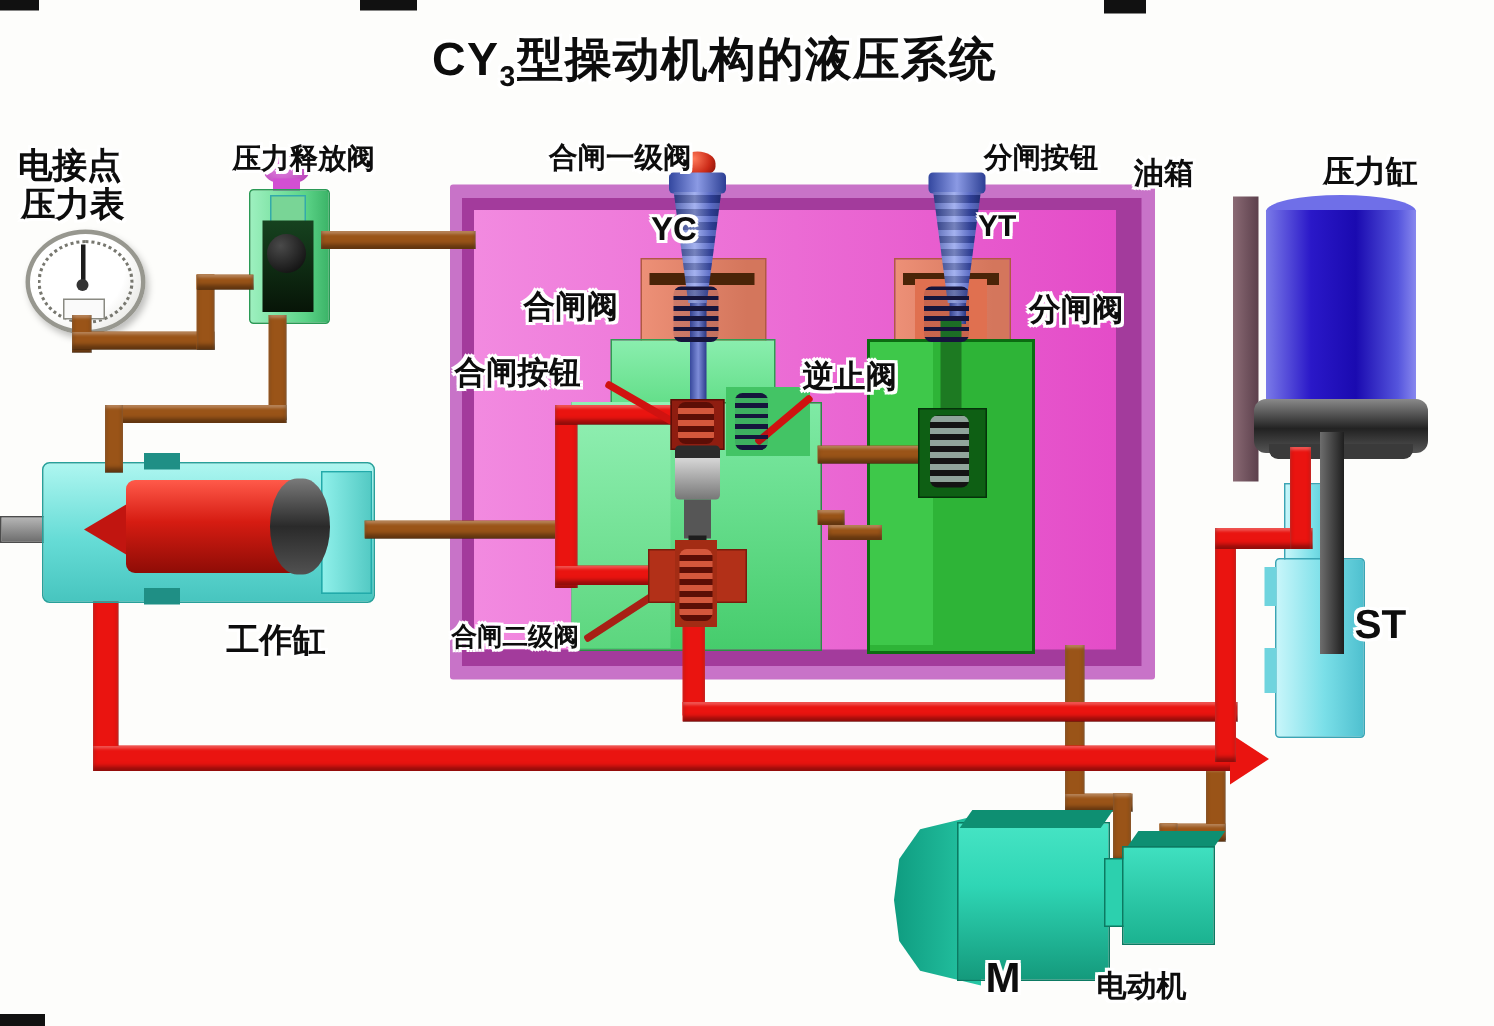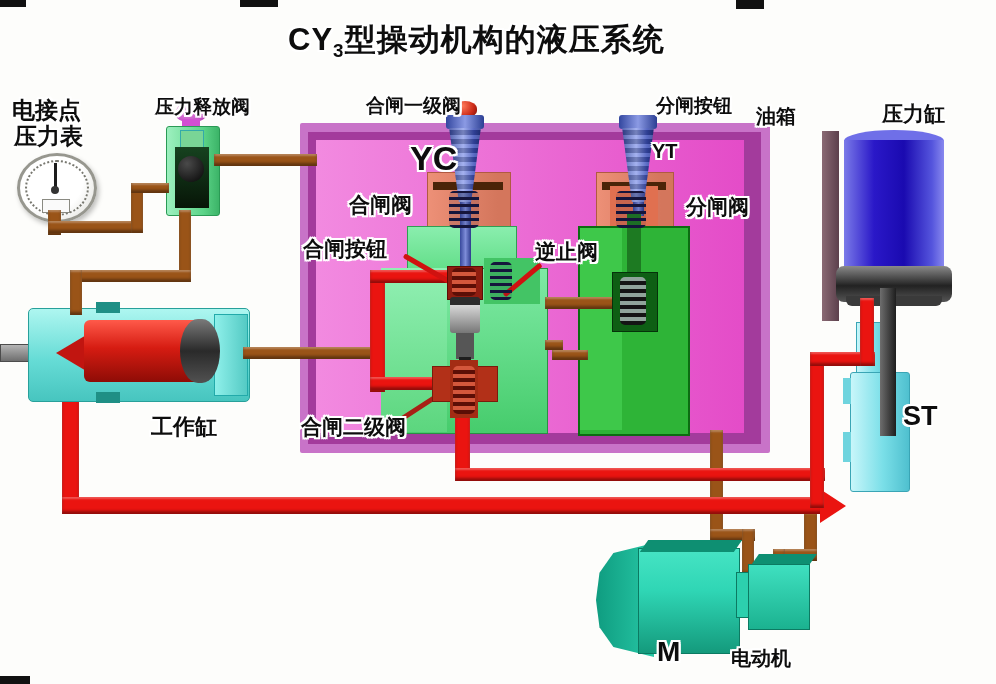--- a/index.html
+++ b/index.html
@@ -151,29 +151,29 @@
   <div class="abs" style="left:638px;top:548px;width:100px;height:104px;background:linear-gradient(180deg,#46e4c4,var(--motor-teal,#2fd6b5) 40%,#149a7c);border:1px solid #0c7a62;"></div>
   <div class="abs" style="left:644px;top:540px;width:94px;height:12px;background:#0e8f72;transform:skewX(-35deg);"></div>
   <div class="abs" style="left:736px;top:572px;width:14px;height:44px;background:#2cd0ae;border:1px solid #0c7a62;"></div>
   <div class="abs" style="left:754px;top:554px;width:58px;height:14px;background:#0e8f72;transform:skewX(-35deg);"></div>
   <div class="abs" style="left:748px;top:564px;width:60px;height:64px;background:linear-gradient(180deg,#3fe0c0,#1bb290);border:1px solid #0c7a62;"></div>
 
   <div class="lbl" style="left:12px;top:98px;font-size:23px;">电接点</div>
   <div class="lbl" style="left:14px;top:124px;font-size:23px;">压力表</div>
   <div class="lbl" style="left:155px;top:97px;font-size:19px;">压力释放阀</div>
   <div class="lbl" style="left:366px;top:96px;font-size:19px;">合闸一级阀</div>
-  <div class="lbl" style="left:410px;top:141px;font-size:34px;">YC</div>
+  <div class="lbl" style="left:434px;top:141px;font-size:22px;">YC</div>
   <div class="lbl" style="left:656px;top:96px;font-size:19px;">分闸按钮</div>
   <div class="lbl" style="left:652px;top:141px;font-size:20px;">YT</div>
   <div class="lbl" style="left:756px;top:106px;font-size:20px;">油箱</div>
   <div class="lbl" style="left:882px;top:103px;font-size:21px;font-family:Liberation Serif, serif;">压力缸</div>
   <div class="lbl" style="left:349px;top:194px;font-size:21px;">合闸阀</div>
   <div class="lbl" style="left:686px;top:196px;font-size:21px;">分闸阀</div>
   <div class="lbl" style="left:303px;top:238px;font-size:21px;">合闸按钮</div>
   <div class="lbl" style="left:535px;top:241px;font-size:21px;">逆止阀</div>
-  <div class="lbl" style="left:301px;top:416px;font-size:21px;">合闸二级阀</div>
+  <div class="lbl" style="left:301px;top:416px;font-size:17px;">合闸二级阀</div>
   <div class="lbl" style="left:151px;top:415px;font-size:22px;">工作缸</div>
   <div class="lbl" style="left:903px;top:402px;font-size:27px;">ST</div>
   <div class="lbl" style="left:657px;top:637px;font-size:28px;">M</div>
   <div class="lbl" style="left:731px;top:648px;font-size:20px;">电动机</div>
 
 
 </div>
 
 </body></html>

